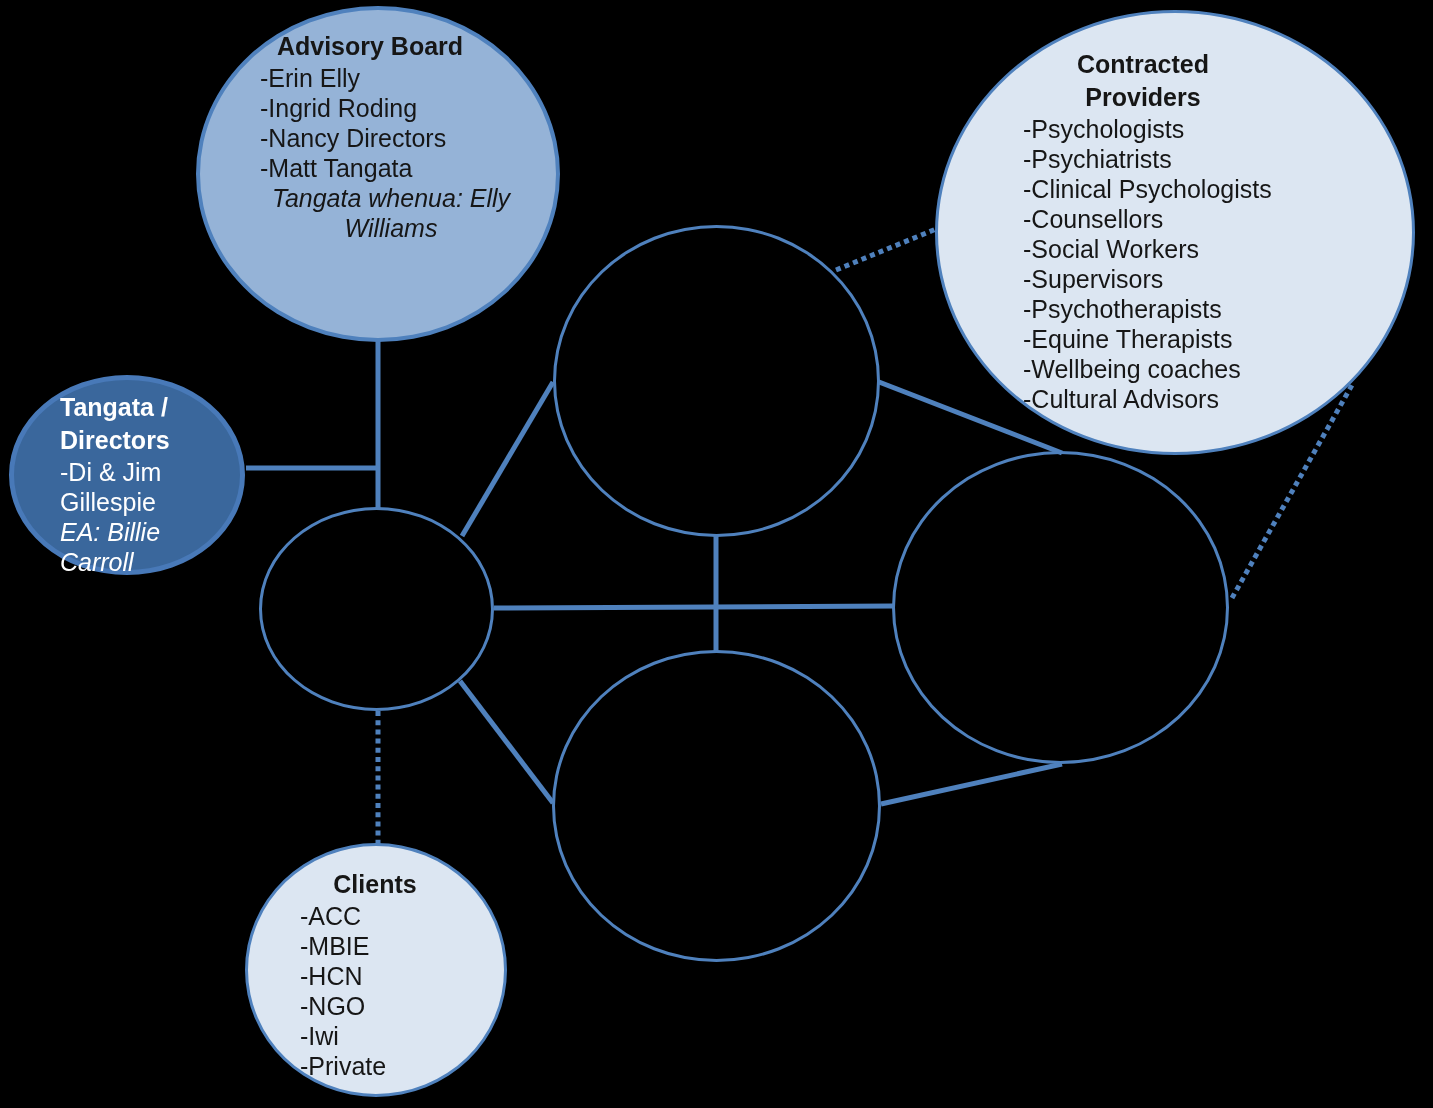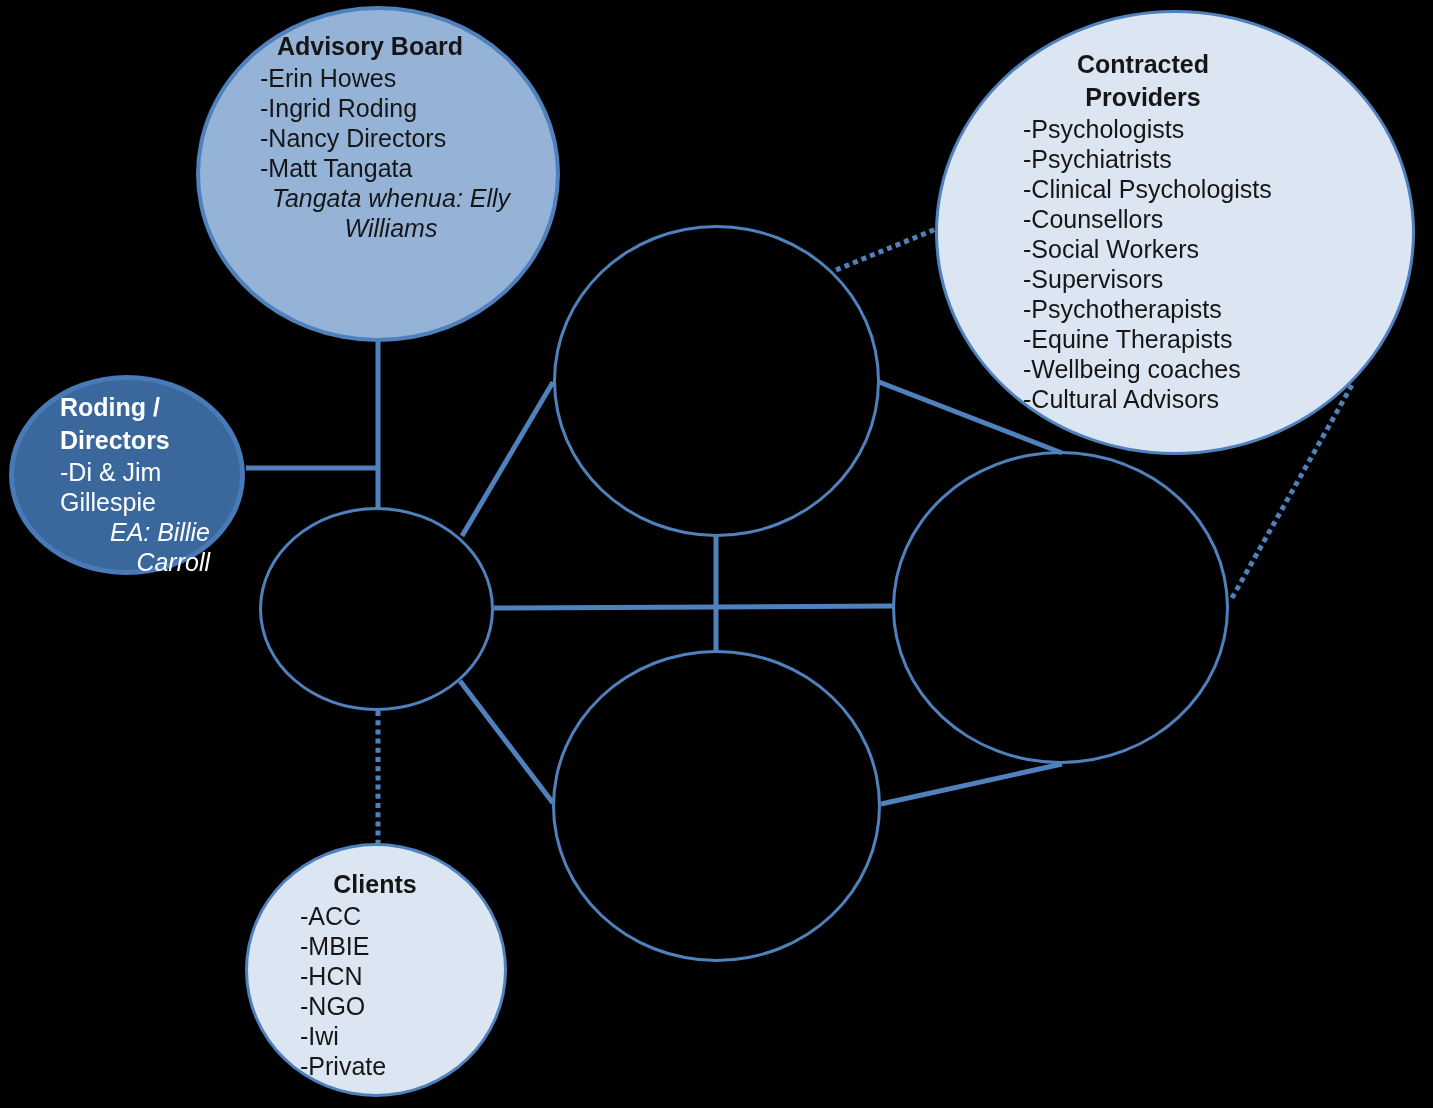--- a/index.html
+++ b/index.html
@@ -30,21 +30,21 @@
   .node{position:absolute;border-radius:50%;}
   .node.medium{background:var(--medium-fill);border:4px solid var(--medium-border);color:var(--text-dark);}
   .node.dark{background:var(--dark-fill);border:5px solid var(--dark-border);color:var(--text-light);}
   .node.light{background:var(--light-fill);border:3px solid var(--light-border);color:var(--text-dark);}
   .node.empty{background:transparent;border:3px solid var(--empty-stroke);}
   .node-text{position:absolute;font-size:25px;line-height:30px;text-align:left;}
   .title{font-weight:bold;line-height:33px;}
   .title.center{text-align:center;}
   .item{white-space:pre-wrap;}
   .note{font-style:italic;text-align:center;}
-  .owners-note{text-align:right;}
+  .owners-note{text-align:left;}
 </style>
 </head>
 <body>
 
 <div class="canvas">
 
   <svg class="edges" width="1433" height="1108">
     <line class="edge" x1="378" y1="341" x2="378" y2="508"></line>
     <line class="edge" x1="246" y1="468" x2="380" y2="468"></line>
     <line class="edge" x1="462" y1="536" x2="553" y2="382"></line>
@@ -59,31 +59,31 @@
   </svg>
 
   <div class="node empty" style="left:259px;top:507px;width:235px;height:204px;"></div>
   <div class="node empty" style="left:553px;top:225px;width:327px;height:312px;"></div>
   <div class="node empty" style="left:892px;top:451px;width:337px;height:313px;"></div>
   <div class="node empty" style="left:552px;top:650px;width:329px;height:312px;"></div>
 
   <div class="node medium" style="left:196px;top:6px;width:364px;height:336px;">
     <div class="node-text" style="left:60px;top:20px;width:262px;">
       <div class="title center" style="width:220px;">Advisory Board</div>
-      <div class="item">-Erin Howes</div>
+      <div class="item">-Erin Elly</div>
       <div class="item">-Ingrid Roding</div>
       <div class="item">-Nancy Directors</div>
       <div class="item">-Matt Tangata</div>
       <div class="item note">Tangata whenua: Elly Williams</div>
     </div>
   </div>
 
   <div class="node dark" style="left:9px;top:375px;width:236px;height:200px;">
     <div class="node-text" style="left:46px;top:11px;width:150px;">
-      <div class="title">Roding / Directors</div>
+      <div class="title">Tangata / Directors</div>
       <div class="item">-Di &amp; Jim Gillespie</div>
       <div class="item note owners-note">EA: Billie Carroll</div>
     </div>
   </div>
 
   <div class="node light" style="left:245px;top:843px;width:262px;height:254px;">
     <div class="node-text" style="left:52px;top:22px;width:200px;">
       <div class="title center" style="width:150px;">Clients</div>
       <div class="item">-ACC</div>
       <div class="item">-MBIE</div>

